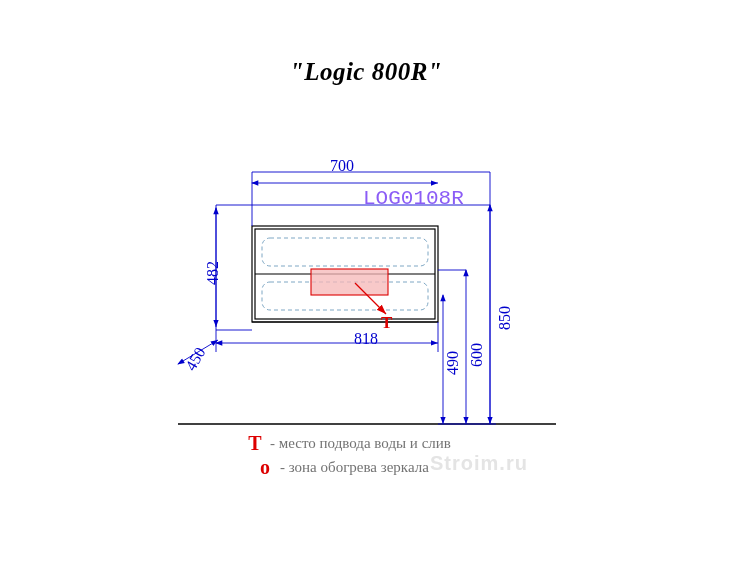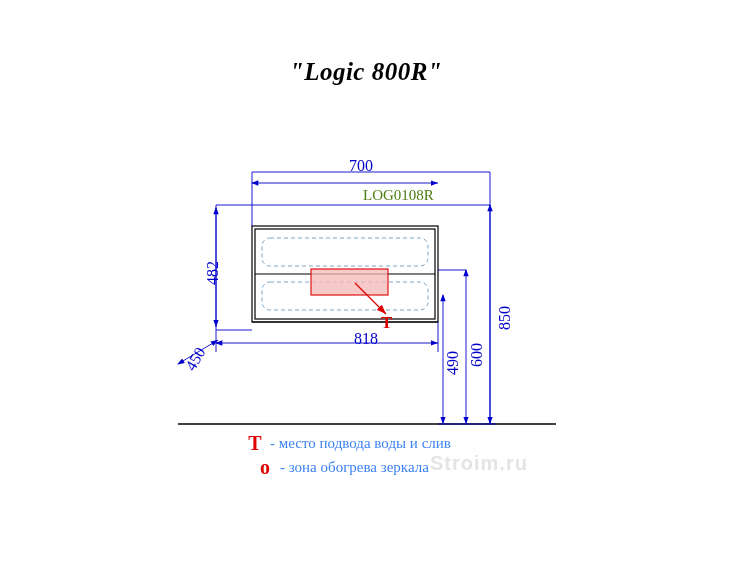--- a/index.html
+++ b/index.html
@@ -45,23 +45,23 @@
   .dim.vert {
     transform: rotate(-90deg);
     transform-origin: left top;
   }
   .dim.slant {
     transform: rotate(-60deg);
     transform-origin: left top;
   }
   .code-label {
     position: absolute;
-    font-family: Liberation Serif, serif;
-    font-size: 15px;
-    color: #4d7c0f;
+    font-family: Liberation Mono, monospace;
+    font-size: 21px;
+    color: #8b5cf6;
     white-space: nowrap;
   }
   .legend {
     position: absolute;
     left: 218px;
     top: 432px;
     width: 420px;
   }
   .legend-row {
     position: relative;
@@ -75,21 +75,21 @@
     font-family: "Liberation Serif", serif;
     font-weight: bold;
     font-size: 20px;
     color: #dd0000;
     vertical-align: middle;
   }
   .legend-text {
     display: inline-block;
     font-family: "Liberation Serif", serif;
     font-size: 15px;
-    color: #3b82f6;
+    color: #737373;
     vertical-align: middle;
   }
   .legend-row.r1 { padding-left: 26px; }
   .legend-row.r2 { padding-left: 36px; }
   .legend-row.r3 { padding-left: 0px; }
   .watermark {
     position: absolute;
     left: 430px;
     top: 452px;
     font-family: "Liberation Sans", sans-serif;
@@ -172,21 +172,21 @@
 
       <line x1="466" y1="270" x2="466" y2="424" marker-start="url(#arrTail)" marker-end="url(#arrHead)"></line>
       <line x1="438" y1="270" x2="466" y2="270"></line>
 
       <line x1="443" y1="295" x2="443" y2="424" marker-start="url(#arrTail)" marker-end="url(#arrHead)"></line>
 
       <line x1="438" y1="424" x2="496" y2="424"></line>
     </g>
   </svg>
 
-  <div class="dim" style="left:349px; top:157px;">700</div>
+  <div class="dim" style="left:330px; top:157px;">700</div>
   <div class="dim" style="left:310px; top:330px;margin-left:44px;">818</div>
   <div class="dim vert" style="left:204px; top:285px;">482</div>
   <div class="dim slant" style="left:182px; top:365px;">450</div>
   <div class="dim vert" style="left:496px; top:330px;">850</div>
   <div class="dim vert" style="left:468px; top:367px;">600</div>
   <div class="dim vert" style="left:444px; top:375px;">490</div>
 
   <div class="code-label" style="left:363px; top:187px;">LOG0108R</div>
 
   <div class="marker-t" style="left:381px; top:313px;">T</div>

